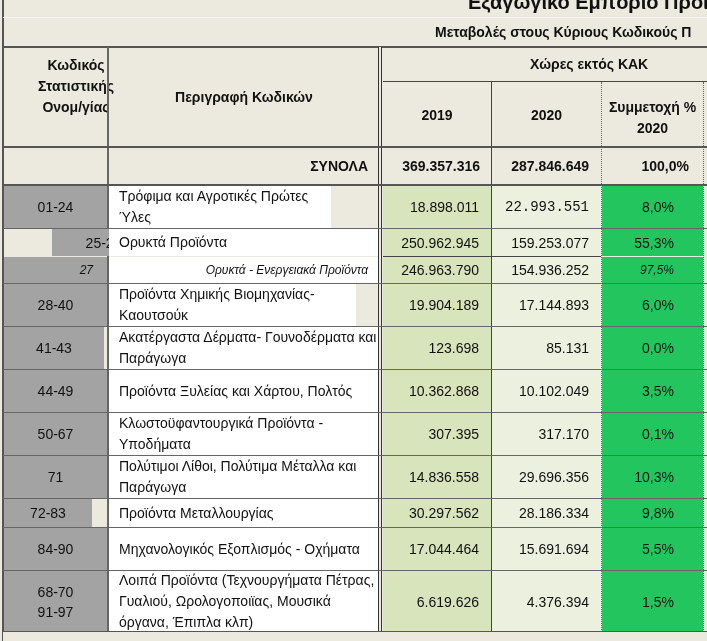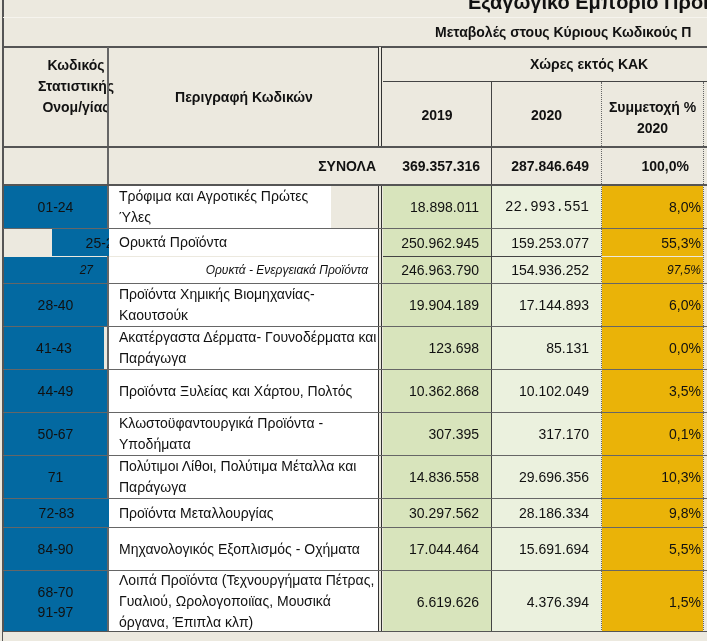--- a/index.html
+++ b/index.html
@@ -25,27 +25,27 @@
   .leftborder { left: 2px; top: 0; width: 2px; height: 641px; background: #555; }
   .hline { height: 1px; background: #444; }
   .hline2 { height: 2px; background: #555; }
   .vline { width: 1px; background: #444; }
   .dvline { width: 4px; border-left: 1px solid #333; border-right: 1px solid #333; background: #ece9df; }
   .dotline { width: 0; border-left: 1px dotted #666; }
   .cell {
     display: flex; align-items: center; font-size: 14px; overflow: hidden;
   }
   .hdr { font-weight: bold; justify-content: center; text-align: center; line-height: 21px; }
-  .code { justify-content: center; text-align: center; background: #0369a1; line-height: 20px; }
+  .code { justify-content: center; text-align: center; background: #a3a3a3; line-height: 20px; }
   .code.sub { justify-content: flex-end; padding-right: 14px; font-style: italic; font-size: 12px; }
   .desc { background: #fff; padding-left: 10px; line-height: 21px; }
   .desc.sub { justify-content: flex-end; padding-right: 10px; font-style: italic; font-size: 12px; }
   .v19 { background: #d8e4bc; justify-content: flex-end; padding-right: 12px; }
   .v20 { background: #ebf1de; justify-content: flex-end; padding-right: 12px; }
-  .pct { background: #eab308; justify-content: flex-end; padding-right: 2px; }
+  .pct { background: #22c55e; justify-content: flex-end; padding-right: 29px; }
   .pct.sub { font-style: italic; font-size: 12px; }
   .tot { background: #ece9df; font-weight: bold; justify-content: flex-end; }
   .bottomtext { left: 3px; top: 632px; width: 704px; height: 9px; background: #ece9df; }
 </style>
 </head>
 <body>
 
 <div class="abs leftborder"></div>
 
 <div class="abs title">
@@ -67,21 +67,21 @@
 
 <div class="abs vline" style="left:107px;top:47px;height:585px;background:#666;width:2px;"></div>
 <div class="abs dvline" style="left:378px;top:47px;height:585px;"></div>
 <div class="abs vline" style="left:491px;top:82px;height:550px;"></div>
 <div class="abs dotline" style="left:601px;top:82px;height:550px;"></div>
 <div class="abs dotline" style="left:703px;top:82px;height:550px;"></div>
 
 <div class="abs hline2" style="left:3px;top:146px;width:704px;"></div>
 
 <div class="abs cell" style="left:4px;top:148px;width:103px;height:36px;background:#ece9df;"></div>
-<div class="abs cell tot" style="left:117px;top:148px;width:269px;height:36px;padding-right:10px;">ΣΥΝΟΛΑ</div>
+<div class="abs cell tot" style="left:109px;top:148px;width:269px;height:36px;padding-right:10px;">ΣΥΝΟΛΑ</div>
 <div class="abs cell tot" style="left:383px;top:148px;width:108px;height:36px;padding-right:11px;">369.357.316</div>
 <div class="abs cell tot" style="left:492px;top:148px;width:109px;height:36px;padding-right:12px;">287.846.649</div>
 <div class="abs cell tot" style="left:602px;top:148px;width:101px;height:36px;padding-right:14px;">100,0%</div>
 <div class="abs hline2" style="left:3px;top:184px;width:704px;"></div>
 
 <div class="abs cell code" style="left:4px;top:186px;width:103px;height:42px;">01-24</div>
 <div class="abs cell desc" style="left:109px;top:186px;width:222px;height:42px;">Τρόφιμα και Αγροτικές Πρώτες Ύλες</div>
 <div class="abs cell v19" style="left:383px;top:186px;width:108px;height:42px;">18.898.011</div>
 <div class="abs cell v20" style="left:492px;top:186px;width:109px;height:42px;font-family:Liberation Mono, monospace;">22.993.551</div>
 <div class="abs cell pct" style="left:602px;top:186px;width:101px;height:42px;">8,0%</div>
@@ -95,21 +95,21 @@
 <div class="abs hline" style="left:383px;top:256px;width:218px;"></div>
 
 <div class="abs cell code sub" style="left:4px;top:257px;width:103px;height:26px;">27</div>
 <div class="abs cell desc sub" style="left:109px;top:257px;width:269px;height:26px;">Ορυκτά - Ενεργειακά Προϊόντα</div>
 <div class="abs cell v19" style="left:383px;top:257px;width:108px;height:26px;">246.963.790</div>
 <div class="abs cell v20" style="left:492px;top:257px;width:109px;height:26px;">154.936.252</div>
 <div class="abs cell pct sub" style="left:602px;top:257px;width:101px;height:26px;">97,5%</div>
 <div class="abs hline" style="left:3px;top:283px;width:704px;background:#666;"></div>
 
 <div class="abs cell code" style="left:4px;top:284px;width:103px;height:42px;">28-40</div>
-<div class="abs cell desc" style="left:109px;top:284px;width:269px;height:42px;">Προϊόντα Χημικής Βιομηχανίας- Καουτσούκ</div>
+<div class="abs cell desc" style="left:109px;top:284px;width:247px;height:42px;">Προϊόντα Χημικής Βιομηχανίας- Καουτσούκ</div>
 <div class="abs cell v19" style="left:383px;top:284px;width:108px;height:42px;">19.904.189</div>
 <div class="abs cell v20" style="left:492px;top:284px;width:109px;height:42px;">17.144.893</div>
 <div class="abs cell pct" style="left:602px;top:284px;width:101px;height:42px;">6,0%</div>
 <div class="abs hline" style="left:3px;top:326px;width:704px;background:#666;"></div>
 
 <div class="abs cell code" style="left:4px;top:327px;width:100px;height:42px;">41-43</div>
 <div class="abs cell desc" style="left:109px;top:327px;width:269px;height:42px;">Ακατέργαστα Δέρματα- Γουνοδέρματα και Παράγωγα</div>
 <div class="abs cell v19" style="left:383px;top:327px;width:108px;height:42px;">123.698</div>
 <div class="abs cell v20" style="left:492px;top:327px;width:109px;height:42px;">85.131</div>
 <div class="abs cell pct" style="left:602px;top:327px;width:101px;height:42px;">0,0%</div>
@@ -129,21 +129,21 @@
 <div class="abs cell pct" style="left:602px;top:413px;width:101px;height:42px;">0,1%</div>
 <div class="abs hline" style="left:3px;top:455px;width:704px;background:#666;"></div>
 
 <div class="abs cell code" style="left:4px;top:456px;width:103px;height:42px;">71</div>
 <div class="abs cell desc" style="left:109px;top:456px;width:269px;height:42px;">Πολύτιμοι Λίθοι, Πολύτιμα Μέταλλα και Παράγωγα</div>
 <div class="abs cell v19" style="left:383px;top:456px;width:108px;height:42px;">14.836.558</div>
 <div class="abs cell v20" style="left:492px;top:456px;width:109px;height:42px;">29.696.356</div>
 <div class="abs cell pct" style="left:602px;top:456px;width:101px;height:42px;">10,3%</div>
 <div class="abs hline" style="left:3px;top:498px;width:704px;background:#666;"></div>
 
-<div class="abs cell code" style="left:4px;top:499px;width:105px;height:28px;">72-83</div>
+<div class="abs cell code" style="left:4px;top:499px;width:88px;height:28px;">72-83</div>
 <div class="abs cell desc" style="left:109px;top:499px;width:269px;height:28px;">Προϊόντα Μεταλλουργίας</div>
 <div class="abs cell v19" style="left:383px;top:499px;width:108px;height:28px;">30.297.562</div>
 <div class="abs cell v20" style="left:492px;top:499px;width:109px;height:28px;">28.186.334</div>
 <div class="abs cell pct" style="left:602px;top:499px;width:101px;height:28px;">9,8%</div>
 <div class="abs hline" style="left:3px;top:527px;width:704px;background:#666;"></div>
 
 <div class="abs cell code" style="left:4px;top:528px;width:103px;height:42px;">84-90</div>
 <div class="abs cell desc" style="left:109px;top:528px;width:269px;height:42px;">Μηχανολογικός Εξοπλισμός - Οχήματα</div>
 <div class="abs cell v19" style="left:383px;top:528px;width:108px;height:42px;">17.044.464</div>
 <div class="abs cell v20" style="left:492px;top:528px;width:109px;height:42px;">15.691.694</div>

